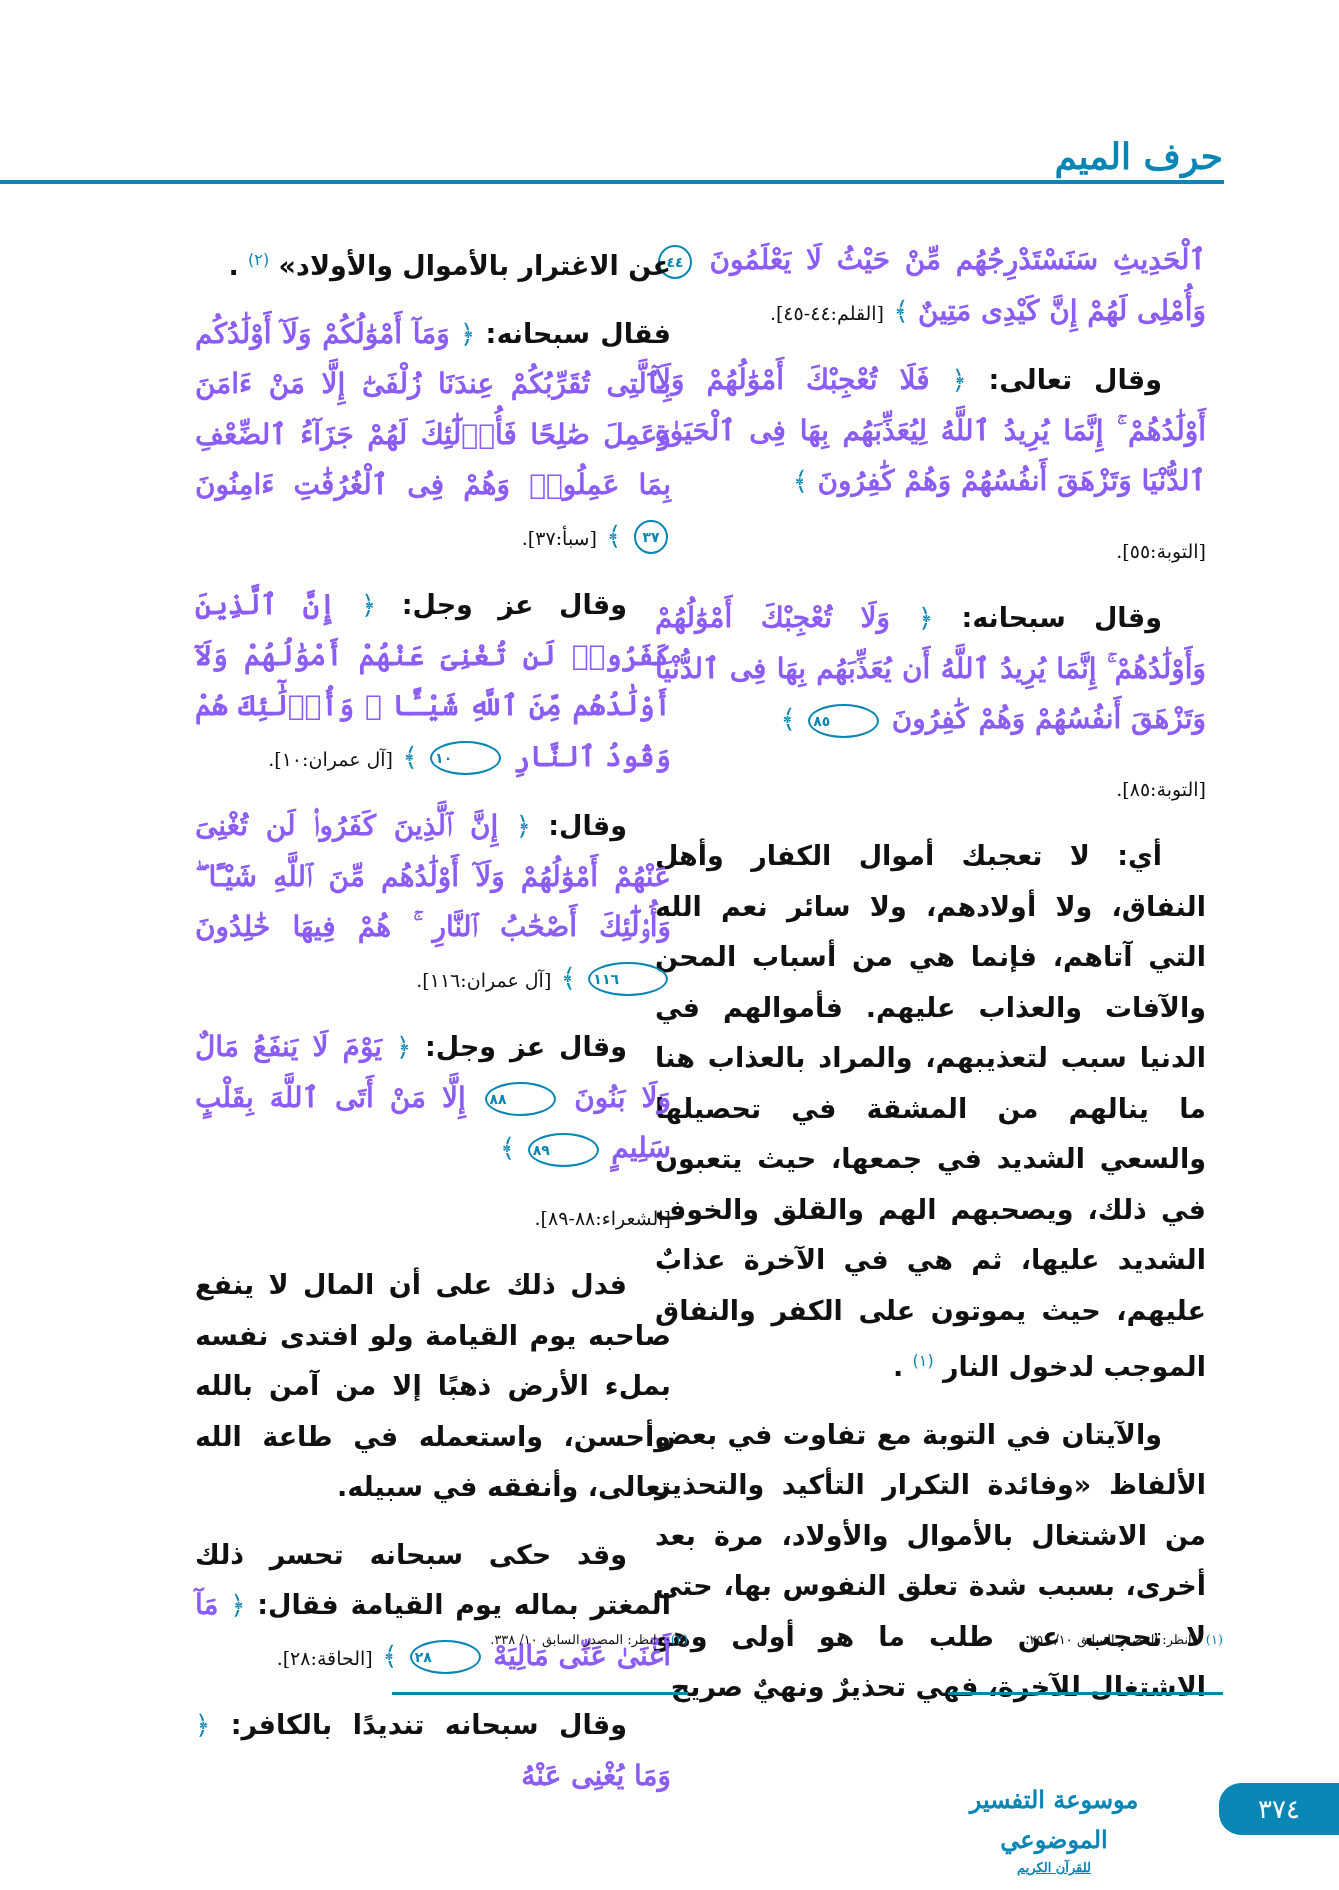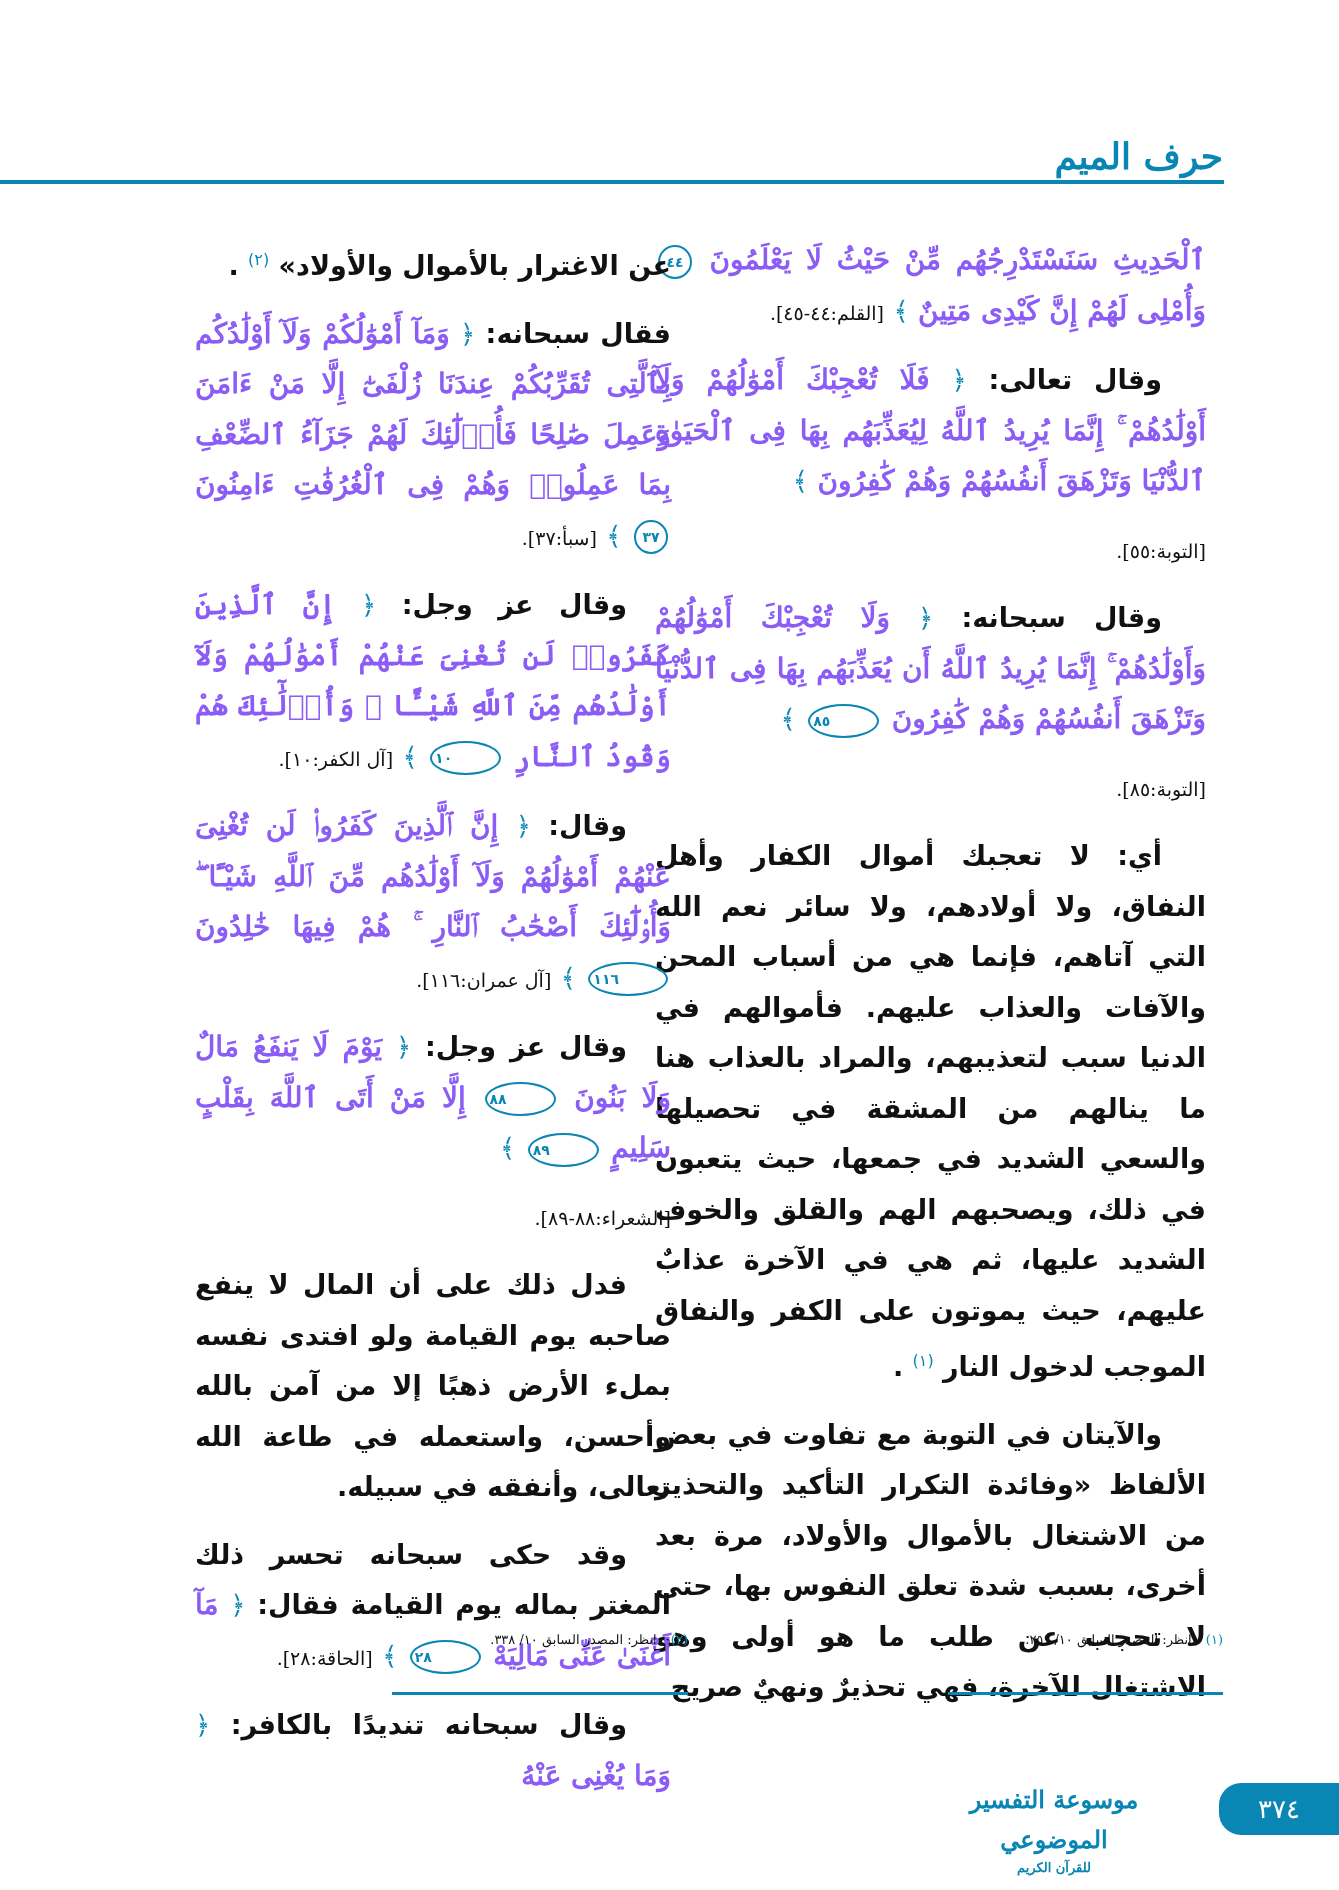--- a/index.html
+++ b/index.html
@@ -63,21 +63,21 @@
       background: #0a86b4; border-radius: 22px 0 0 22px; color: #fff;
       font-family: Liberation Sans, sans-serif; font-size: 26px; text-align: center;
       line-height: 52px; letter-spacing: 2px;
     }
     .series-logo {
       position: absolute; top: 1780px; right: 160px; width: 250px; text-align: center;
       color: #0a86b4; font-family: "DejaVu Serif", serif; font-weight: bold;
       direction: rtl;
     }
     .series-logo .main { font-size: 24px; line-height: 40px; display: block; }
-    .series-logo .sub { font-size: 13px; line-height: 16px; display: block; }
+    .series-logo .sub { font-size: 13px; line-height: 16px; display: block; text-decoration: underline; }
   </style>
 </head>
 <body>
 
 <div class="header-title">حرف الميم</div>
 <div class="header-rule"></div>
 
 <div class="col right">
   <p class="p">
     <span class="verse">ٱلْحَدِيثِ سَنَسْتَدْرِجُهُم مِّنْ حَيْثُ لَا يَعْلَمُونَ</span>
@@ -128,21 +128,21 @@
     <span class="ayah">٣٧</span>
     <span class="orn">﴾</span>
     <span class="ref">[سبأ:٣٧].</span>
   </p>
   <p class="p indent">
     <span>وقال عز وجل:</span>
     <span class="orn">﴿</span>
     <span class="verse">إِنَّ ٱلَّذِينَ كَفَرُوا۟ لَن تُغْنِىَ عَنْهُمْ أَمْوَٰلُهُمْ وَلَآ أَوْلَٰدُهُم مِّنَ ٱللَّهِ شَيْـًٔا ۖ وَأُو۟لَٰٓئِكَ هُمْ وَقُودُ ٱلنَّارِ</span>
     <span class="ayah">١٠</span>
     <span class="orn">﴾</span>
-    <span class="ref">[آل الكفر:١٠].</span>
+    <span class="ref">[آل عمران:١٠].</span>
   </p>
   <p class="p indent">
     <span>وقال:</span>
     <span class="orn">﴿</span>
     <span class="verse">إِنَّ ٱلَّذِينَ كَفَرُوا۟ لَن تُغْنِىَ عَنْهُمْ أَمْوَٰلُهُمْ وَلَآ أَوْلَٰدُهُم مِّنَ ٱللَّهِ شَيْـًٔا ۖ وَأُو۟لَٰٓئِكَ أَصْحَٰبُ ٱلنَّارِ ۚ هُمْ فِيهَا خَٰلِدُونَ</span>
     <span class="ayah">١١٦</span>
     <span class="orn">﴾</span>
     <span class="ref">[آل عمران:١١٦].</span>
   </p>
   <p class="p indent">

